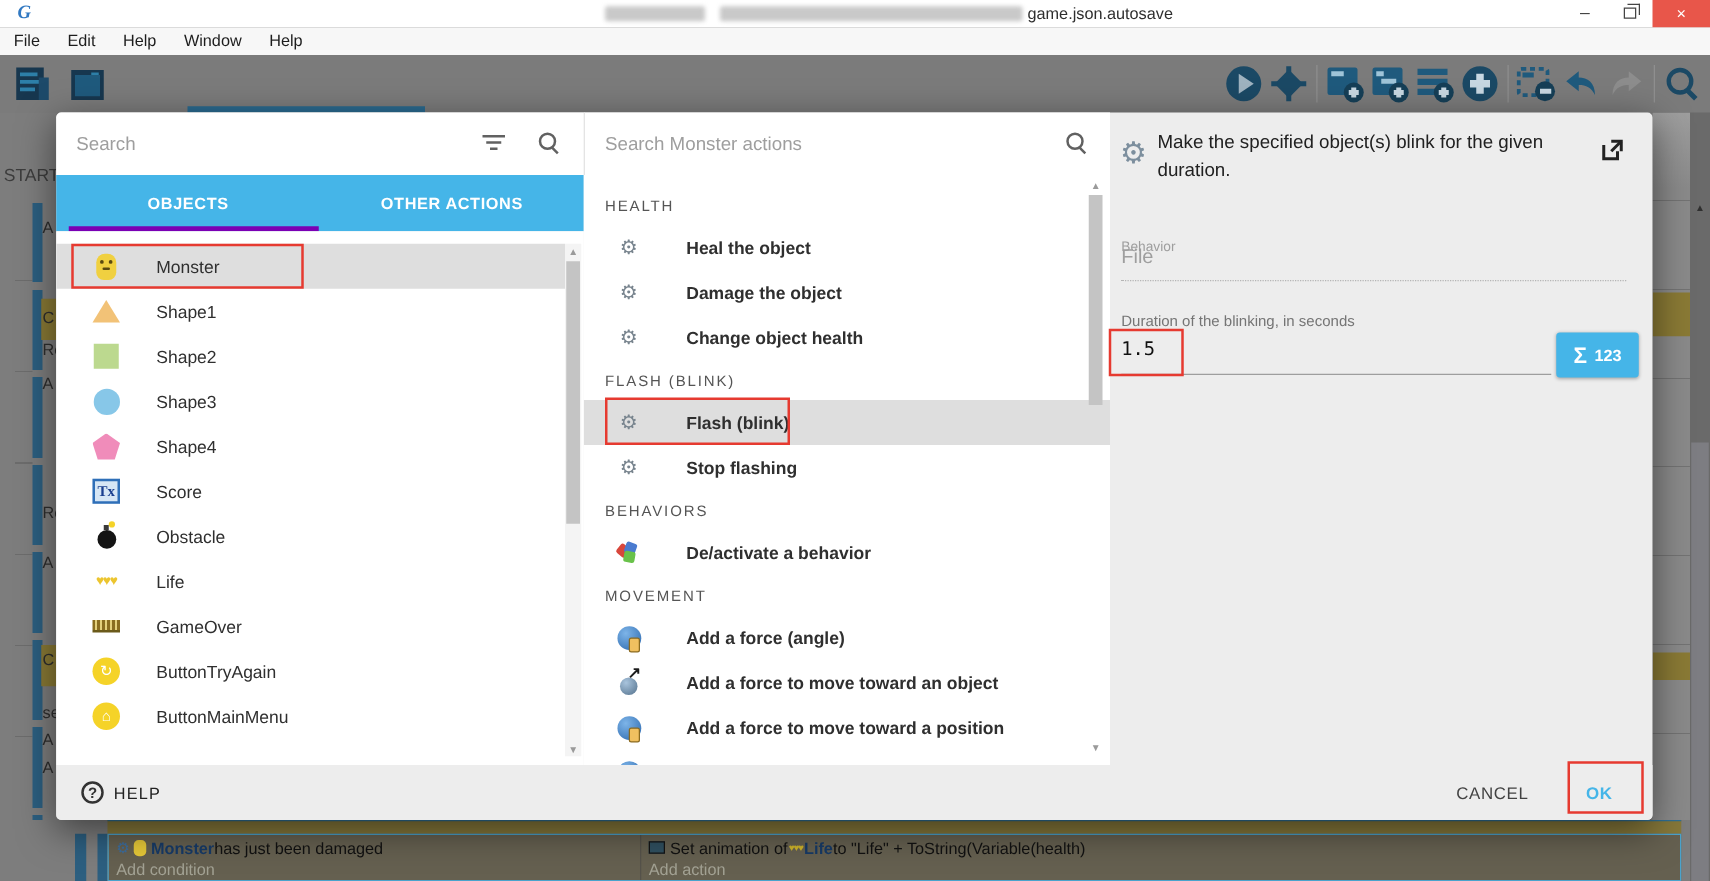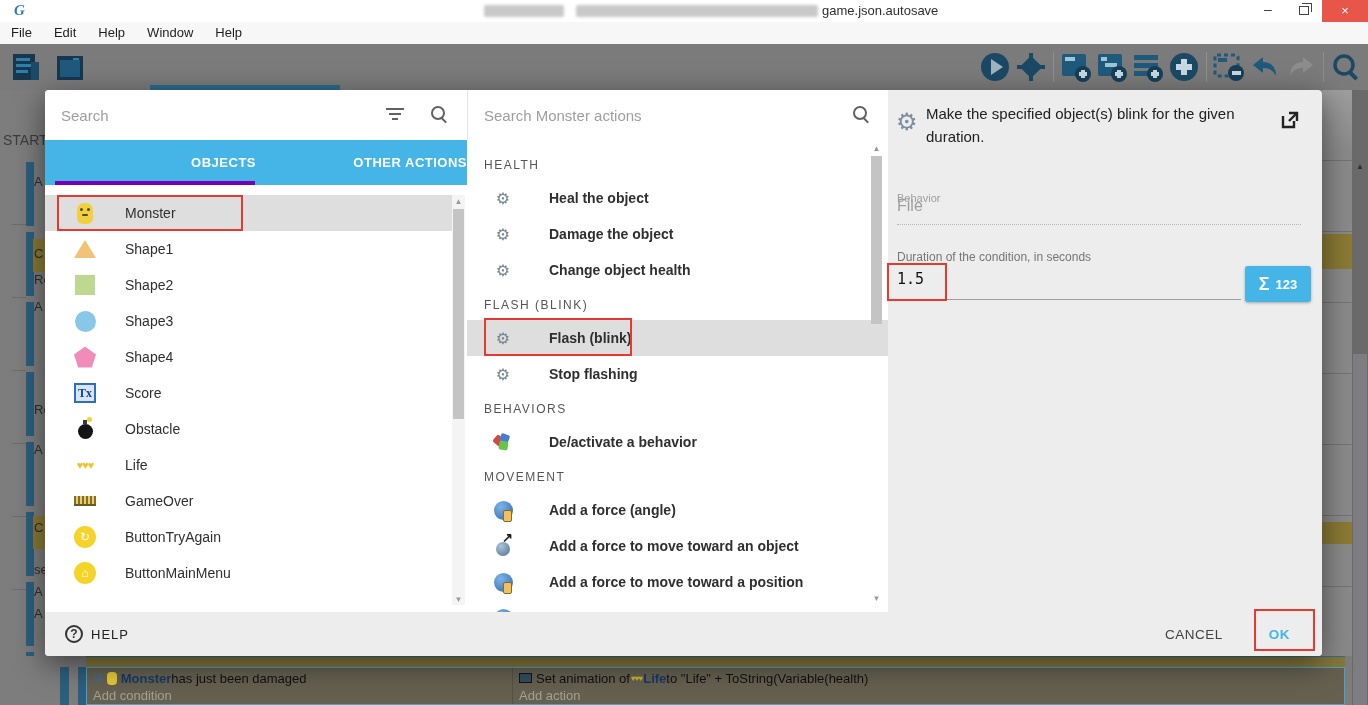--- a/index.html
+++ b/index.html
@@ -75,21 +75,21 @@
   
   .lp-search { position:absolute; left:0; top:0; width:422px; height:50px; background:#fff; border-radius:4px 0 0 0; }
   .search-input { position:absolute; left:16px; top:10px; width:300px; height:30px; border:none; outline:none; font-size:15px; color:#737373; background:transparent; font-family:"Liberation Sans",sans-serif; }
   .search-input::placeholder { color:#9e9e9e; }
   .icon-filter { position:absolute; left:340px; top:18px; width:20px; height:14px; }
   .icon-filter i { position:absolute; left:50%; transform:translateX(-50%); height:2px; background:#616161; display:block; }
   .icon-search { position:absolute; width:18px; height:18px; }
   .icon-search::before { content:""; position:absolute; left:0; top:0; width:10px; height:10px; border:2px solid #616161; border-radius:50%; }
   .icon-search::after { content:""; position:absolute; left:11px; top:11px; width:7px; height:2px; background:#616161; transform:rotate(45deg); transform-origin:0 0; }
   .lp-tabs { position:absolute; left:0; top:50px; width:422px; height:45px; background:#45b5e8; display:flex; }
-  .lp-tab { width:211px; height:45px; display:flex; align-items:center; justify-content:flex-end; font-size:13px; font-weight:bold; color:#fff; letter-spacing:.5px; position:relative; }
+  .lp-tab { width:211px; height:45px; display:flex; align-items:center; justify-content:center; font-size:13px; font-weight:bold; color:#fff; letter-spacing:.5px; position:relative; }
   .lp-tab-underline { position:absolute; left:10px; bottom:0; width:200px; height:4px; background:#7b00b4; }
   .lp-list { position:absolute; left:0; top:95px; width:422px; height:427px; background:#fff; overflow:hidden; }
   .obj-row { height:36px; display:flex; align-items:center; padding-left:28px; width:407px; }
   .obj-row.first { margin-top:10px; }
   .obj-row.selected { background:#dedede; }
   .obj-label { margin-left:28px; font-size:14px; color:#2f2f2f; }
   .lp-scroll { position:absolute; left:407px; top:10px; width:13px; height:410px; background:#f4f4f4; }
   .lp-scroll-thumb { position:absolute; left:1px; top:14px; width:11px; height:210px; background:#c4c4c4; }
   .lp-scroll .scroll-arrow { color:#9a9a9a; width:13px; left:0; }
 
@@ -533,21 +533,21 @@
     <span class="rp-open">
       <svg width="20" height="20" viewBox="0 0 20 20">
           <path d="M3 6 L3 17 L14 17 L14 11" fill="none" stroke="#222" stroke-width="2.4"></path>
           <path d="M9 3 L17 3 L17 11" fill="none" stroke="#222" stroke-width="2.4"></path>
           <path d="M17 3 L9 11" stroke="#222" stroke-width="2.4"></path>
         </svg>
     </span>
     <span class="rp-label" style="top:88px;">Behavior</span>
     <span class="rp-behavior-value">File</span>
     <div class="rp-dotted"></div>
-    <span class="rp-duration-label">Duration of the condition, in seconds</span>
+    <span class="rp-duration-label">Duration of the blinking, in seconds</span>
     <input class="rp-duration-input" type="text" value="1.5" style="">
     <div class="rp-underline"></div>
     <div class="rp-sigma-btn">
       <span class="rp-sigma">Σ</span>
       <span class="rp-digits">123</span>
     </div>
     <div class="anno anno-duration"></div>
   </div>
 
   <div class="footer">

